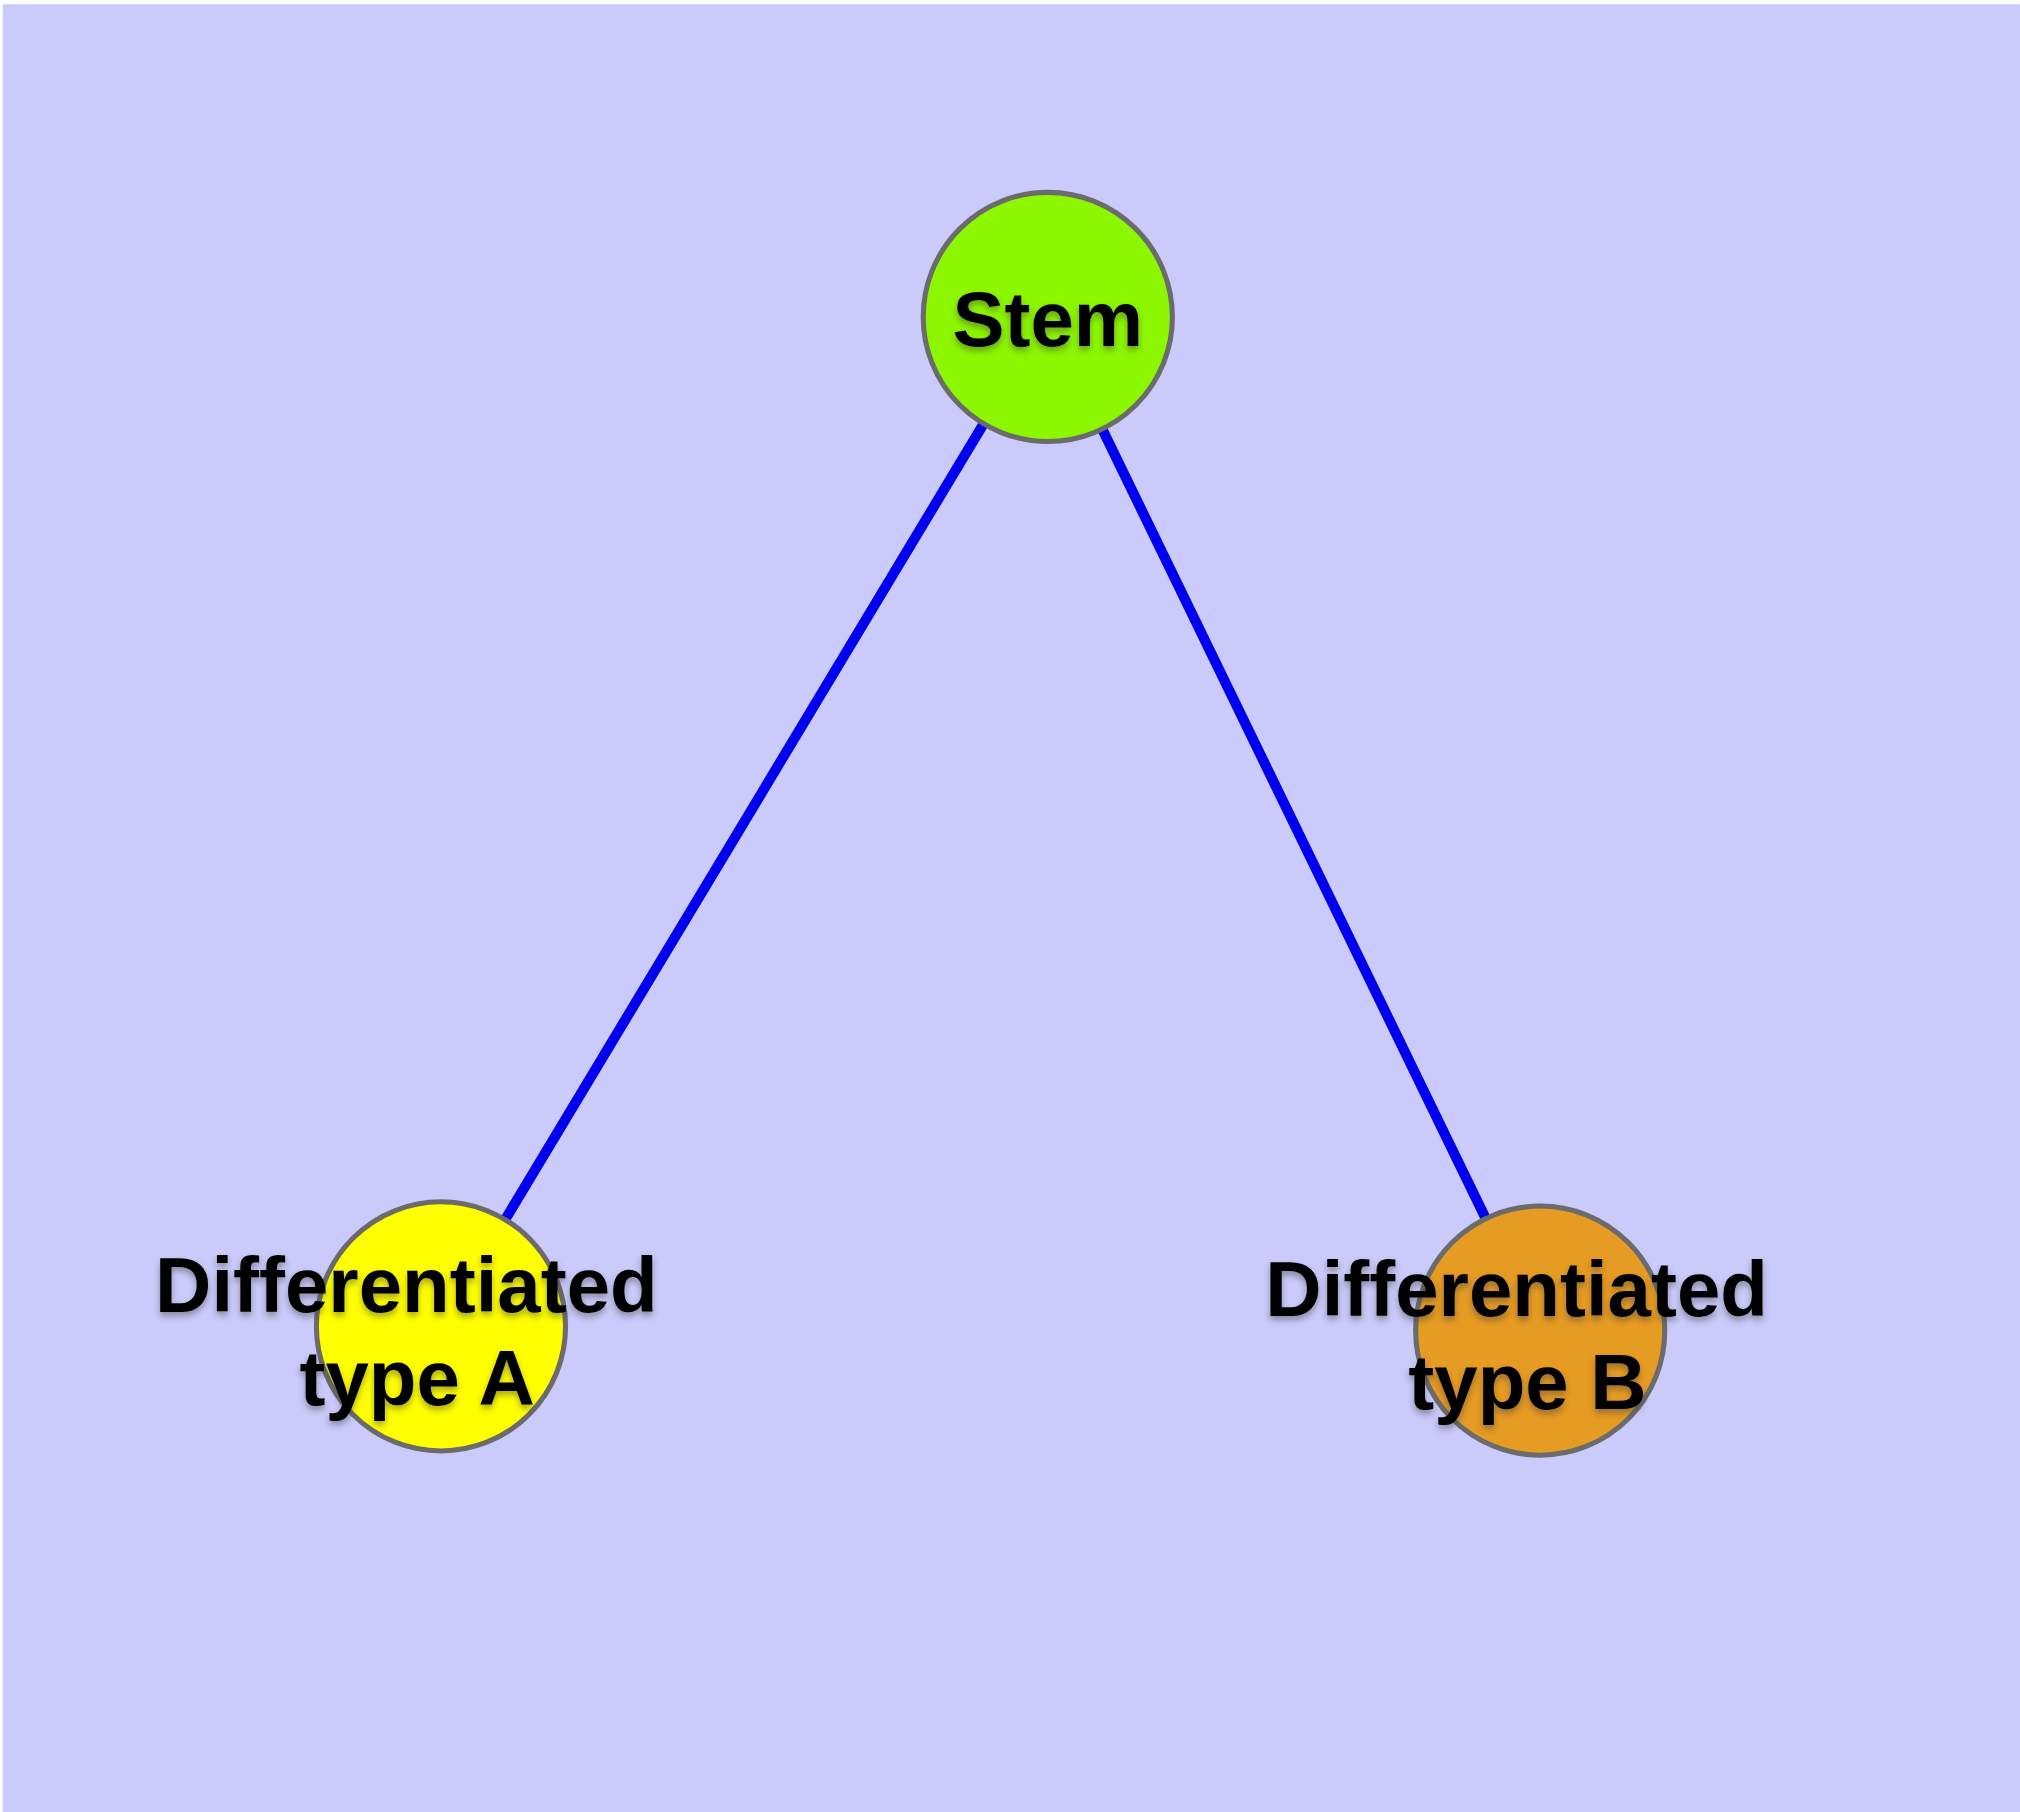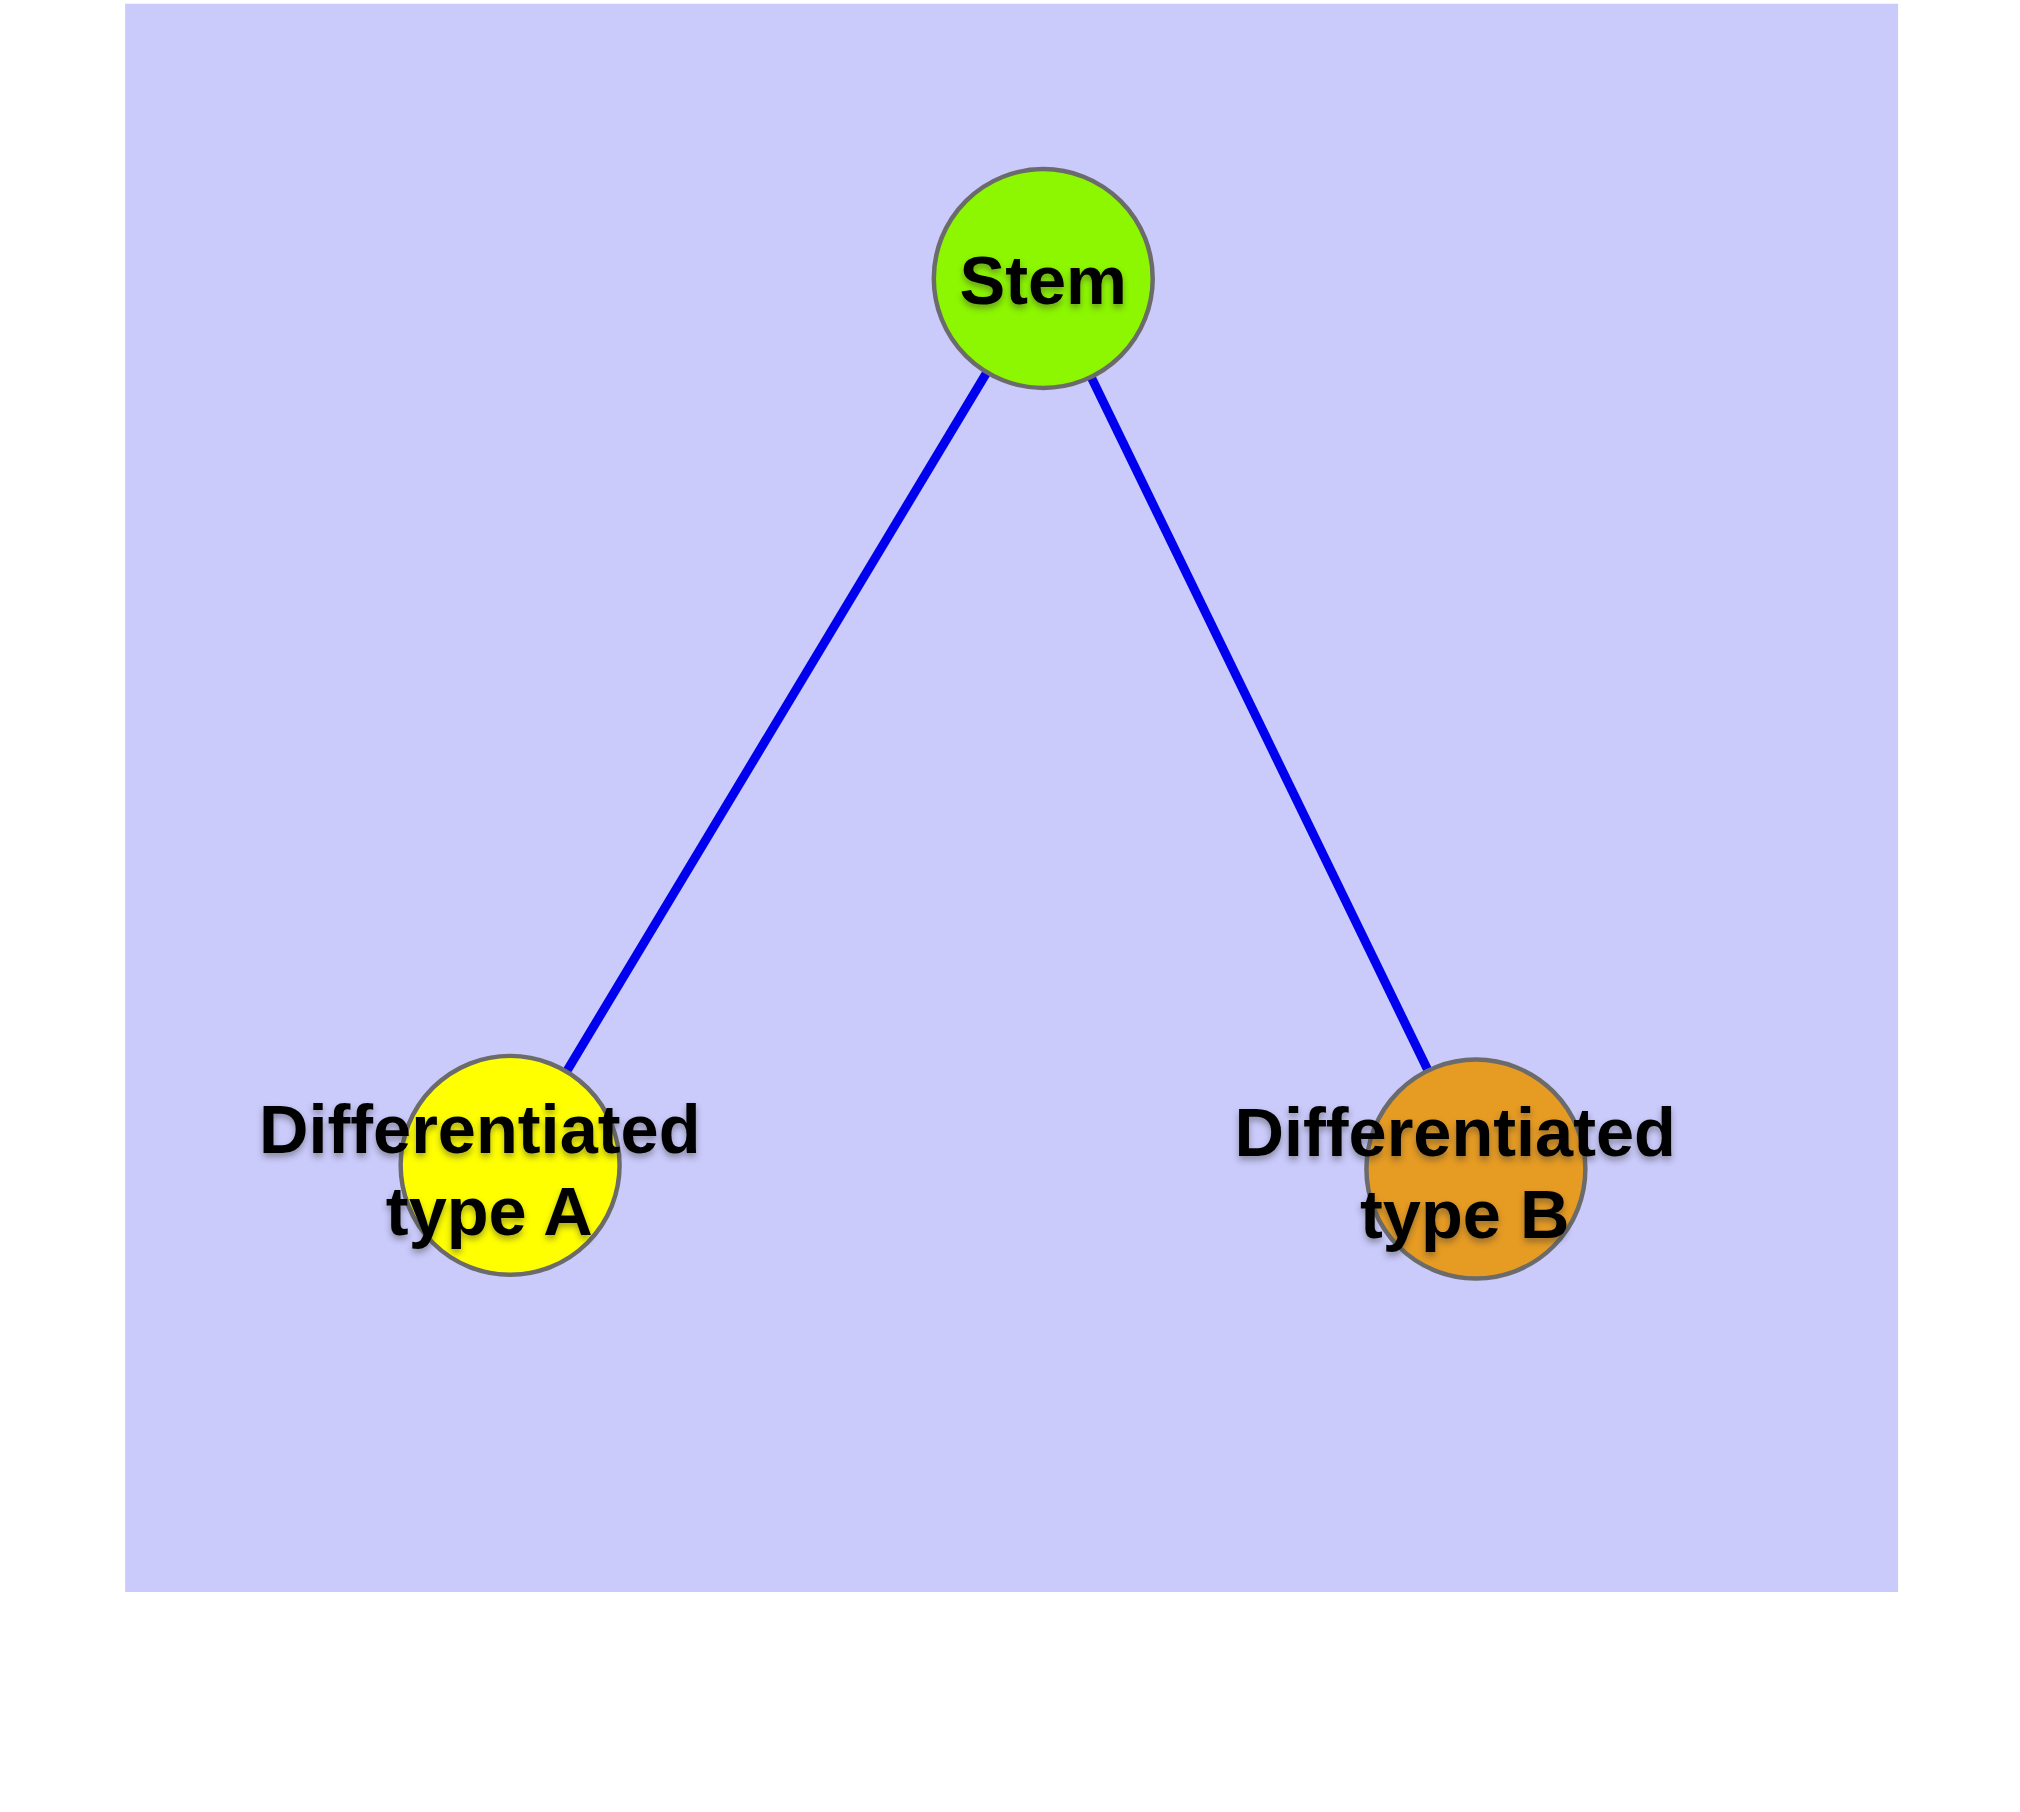--- a/index.html
+++ b/index.html
@@ -2,21 +2,21 @@
 <html style="font-size:13.6px"><head>
 <meta charset="utf-8">
 <style>
   html, body {
     margin: 0;
     padding: 0;
   }
   .stage {
     position: relative;
     width: 2021px;
-    height: 1592px;
+    height: 1812px;
     background: #ffffff; 
     overflow: hidden;
     font-family: "Liberation Sans", sans-serif;
   }
   .stage svg {
     display: block;
     width: 100%;
     height: 100%;
   }
   .node-label {

